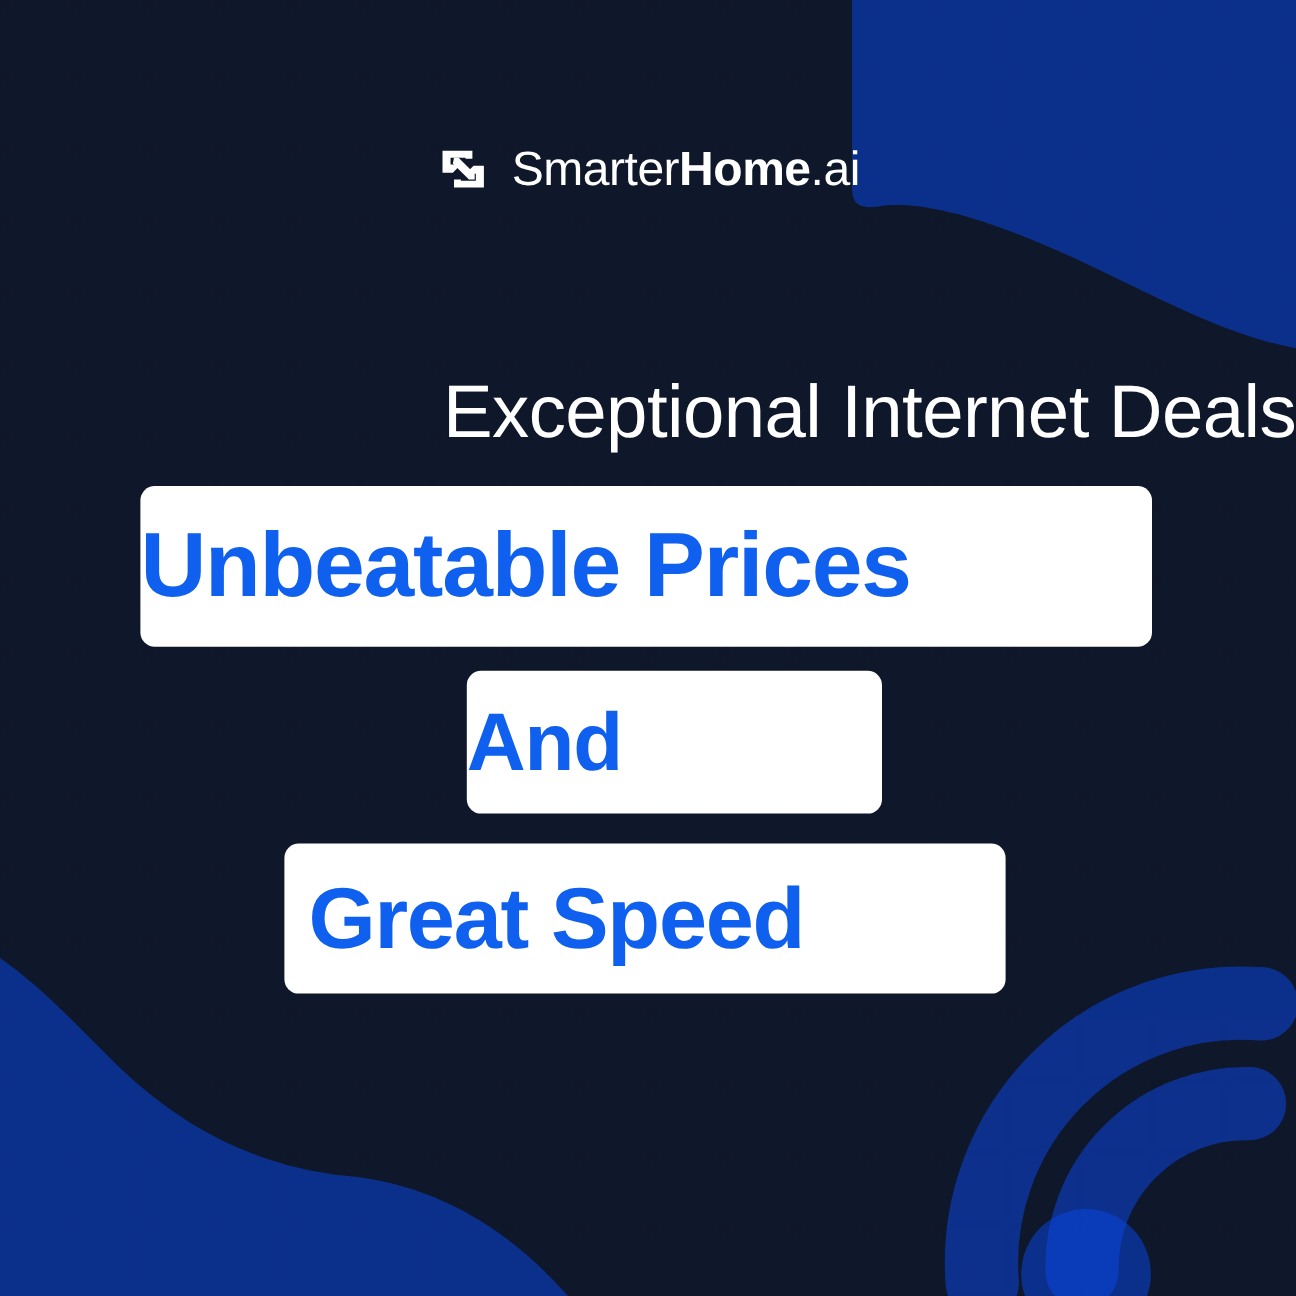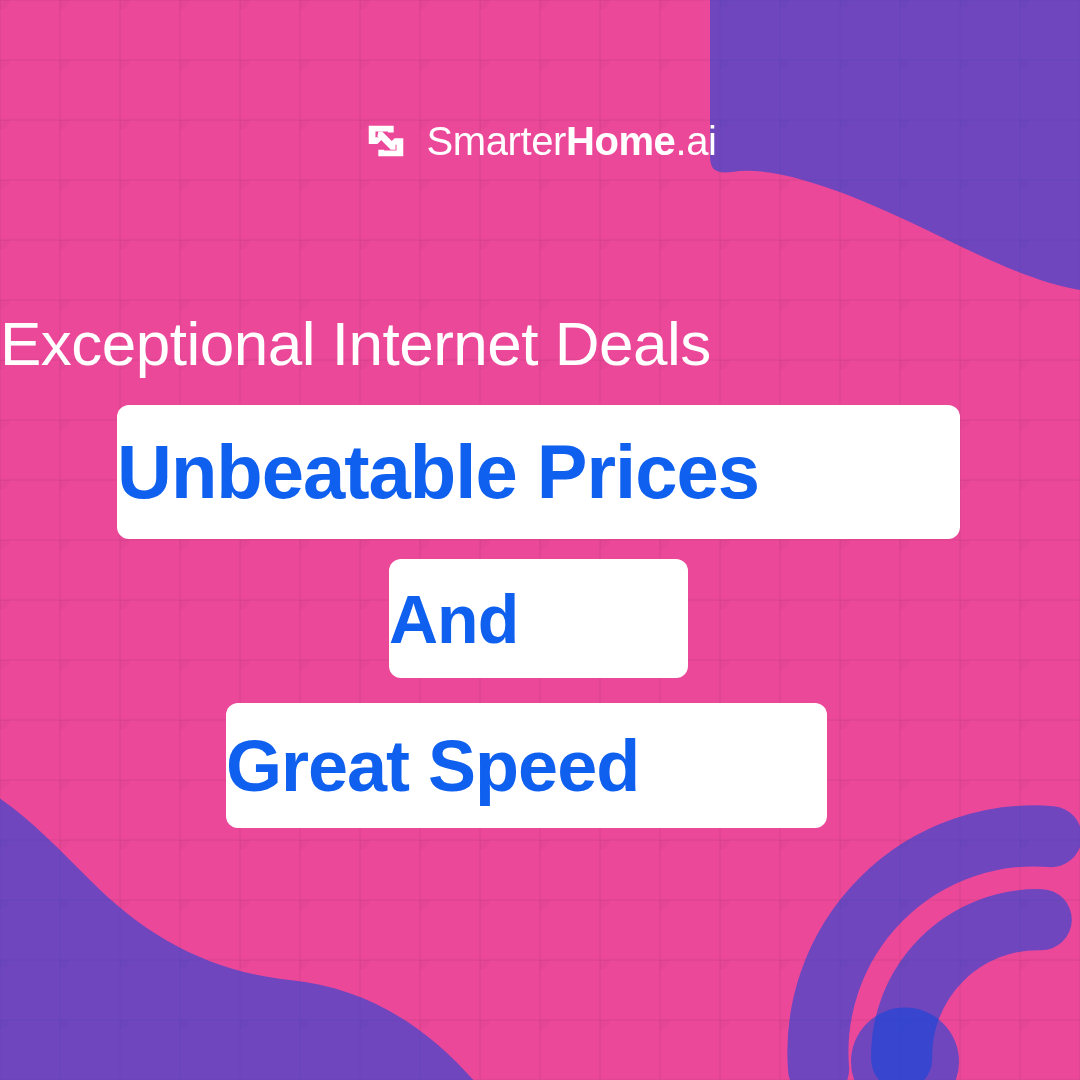--- a/index.html
+++ b/index.html
@@ -5,21 +5,21 @@
 <style>
   * { margin:0; padding:0; box-sizing:border-box; }
   html, body {
     width:1080px; height:1080px;
     overflow:hidden;
     font-family:"Liberation Sans", sans-serif;
   }
   .canvas{
     position:relative;
     width:1080px; height:1080px;
-    background:#ec4899;
+    background:#0f172a;
     overflow:hidden;
   }
 
   
   .grid-pattern{
     position:absolute; inset:0;
     background-image:
       linear-gradient(45deg,  rgba(255,255,255,.030) 0 1px, transparent 1px 100%),
       linear-gradient(-45deg, rgba(255,255,255,.030) 0 1px, transparent 1px 100%),
       linear-gradient(to right, rgba(0,0,0,.045) 0 2px, transparent 2px 100%),
@@ -70,21 +70,21 @@
     white-space:nowrap;
     line-height:1;
   }
   .brand-text .w-light{ font-weight:400; }
   .brand-text .w-bold{ font-weight:700; }
   .brand-text .w-thin{ font-weight:400; }
 
   
   .headline{
     position:absolute; top:311px; left:0; right:0;
-    text-align:left;
+    text-align:right;
     color:#ffffff;
     font-size:62px;
     font-weight:300;
     letter-spacing:-0.5px;
     line-height:1.05;
     white-space:nowrap;
   }
 
   
   .card{
@@ -92,22 +92,22 @@
     background:#ffffff;
     border-radius:12px;
     display:flex; align-items:center; justify-content:flex-start;
     color:#1060f0;
     font-weight:700;
     letter-spacing:-1px;
     line-height:1;
     white-space:nowrap;
   }
   .card-1{ left:117px;  top:405px; width:843px; height:134px; font-size:76px; }
-  .card-2{ left:389px;  top:559px; width:299px; height:119px; font-size:68px; }
-  .card-3{ left:226px;  top:703px; width:601px; height:125px; font-size:72px; }
+  .card-2{ left:389px;  top:559px; width:346px; height:119px; font-size:68px; }
+  .card-3{ left:237px;  top:703px; width:601px; height:125px; font-size:72px;padding-left:20px; }
 </style>
 </head>
 <body>
 
 <div class="canvas">
 
   <div class="grid-pattern"></div>
   <div class="grid-dots"></div>
 
   <svg class="blob blob-tr" viewBox="0 0 430 420" aria-hidden="true">

